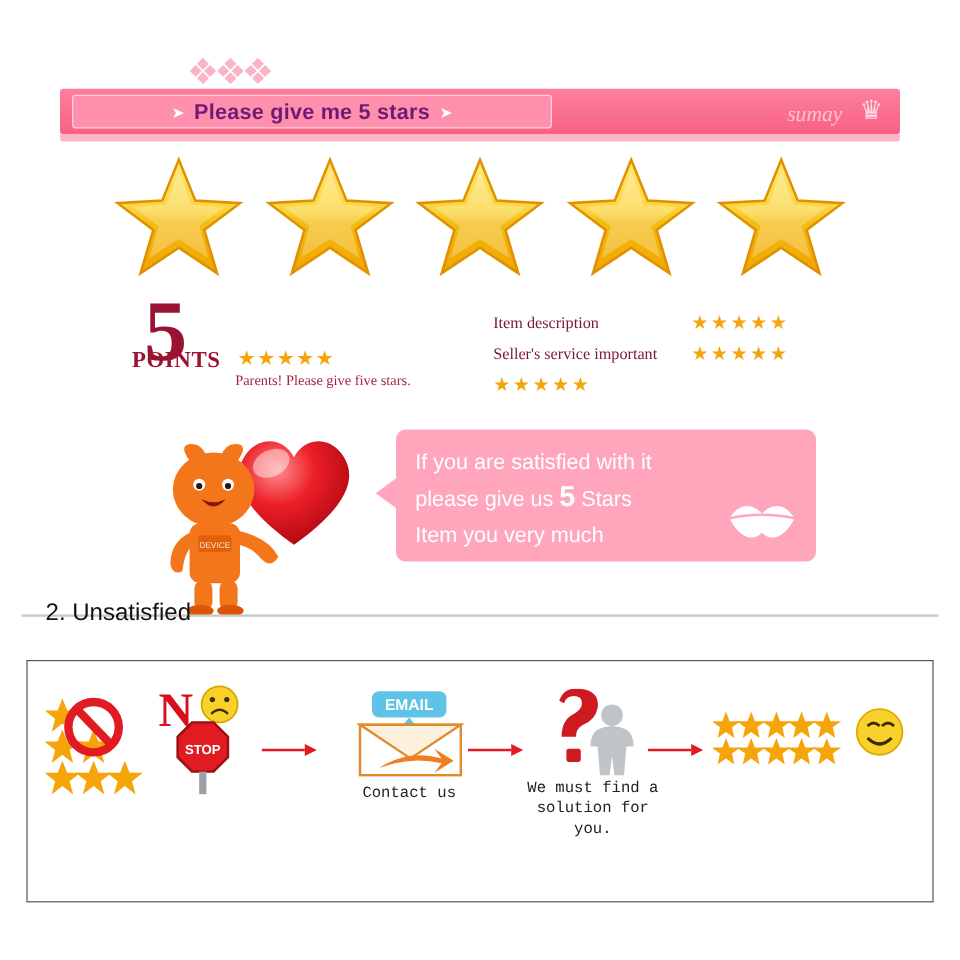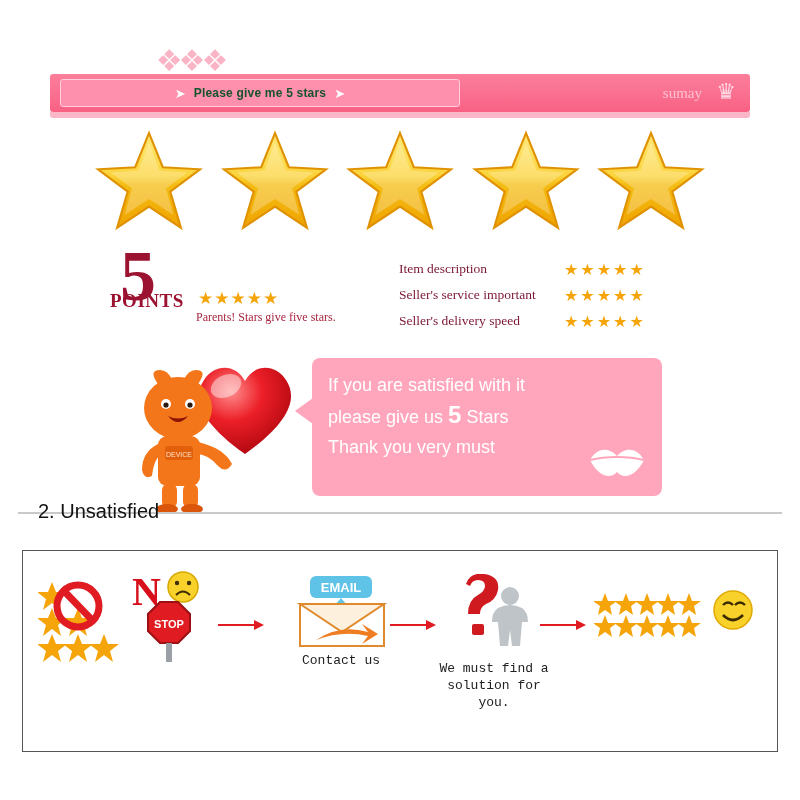--- a/index.html
+++ b/index.html
@@ -70,36 +70,37 @@
     background: #fe90ad;
     border: 1px solid #ffd0dc;
     border-radius: 3px;
     box-sizing: border-box;
     display: flex;
     align-items: center;
     justify-content: center;
     gap: 8px;
   }
   .banner-inner .txt {
-    color: #14532d;
-    font-size: 12px;
+    color: #701a75;
+    font-size: 18px;
     font-weight: bold;
     letter-spacing: .2px;
     text-align: right;
   }
   .banner-inner .arrow {
     color: #ffffff;
     font-size: 13px;
   }
   .banner-brand {
     position: absolute;
     right: 48px;
     top: 11px;
     color: #ffc2d2;
-    font-size: 15px;
+    font-size: 18px;
+    font-style: italic;
     font-family: "Liberation Serif", serif;
   }
   .banner-brand-crown {
     position: absolute;
     right: 14px;
     top: 7px;
     color: #ffd9e3;
     font-size: 22px;
     line-height: 22px;
   }
@@ -161,21 +162,21 @@
     left: 86px;
     top: 62px;
     font-family: "Liberation Serif", serif;
     font-size: 12px;
     color: #a8253f;
   }
 
   
   .criteria {
     position: absolute;
-    left: 399px;
+    left: 411px;
     top: 258px;
     width: 300px;
   }
   .criteria-row {
     display: flex;
     align-items: center;
     height: 22px;
     margin-bottom: 4px;
   }
   .criteria-label {
@@ -209,24 +210,24 @@
     position: absolute;
     left: 0px;
     top: 16px;
     width: 130px;
     height: 145px;
   }
 
   
   .bubble {
     position: absolute;
-    left: 312px;
+    left: 330px;
     top: 358px;
     width: 350px;
-    height: 138px;
+    height: 110px;
     background: #ffa6bc;
     border-radius: 8px;
   }
   .bubble::before {
     content: "";
     position: absolute;
     left: -17px;
     top: 40px;
     width: 0; height: 0;
     border-top: 13px solid transparent;
@@ -369,34 +370,33 @@
     <svg class="bigstar" viewBox="0 0 100 96">
       <polygon points="50,3 63,35 98,37 70,58 80,92 50,72 20,92 30,58 2,37 37,35" fill="url(#gs1)" stroke="#e09100" stroke-width="2"></polygon>
       <polygon points="50,12 60,38 86,40 66,55 73,80 50,65 27,80 34,55 14,40 40,38" fill="#ffffff" opacity="0.25"></polygon>
     </svg>
   </div>
 
   <div class="points-block">
     <div class="points-num">5</div>
     <div class="points-word">POINTS</div>
     <div class="points-stars">★★★★★</div>
-    <div class="points-note">Parents! Stars give five stars.</div>
+    <div class="points-note">Parents! Please give five stars.</div>
   </div>
 
   <div class="criteria">
     <div class="criteria-row">
       <div class="criteria-label">Item description</div>
       <div class="criteria-stars">★★★★★</div>
     </div>
     <div class="criteria-row">
       <div class="criteria-label">Seller's service important</div>
       <div class="criteria-stars">★★★★★</div>
     </div>
     <div class="criteria-row">
-      <div class="criteria-label">Seller's delivery speed</div>
       <div class="criteria-stars">★★★★★</div>
     </div>
   </div>
 
   <div class="mascot-wrap">
     <svg class="heart" viewBox="0 0 110 105">
       <defs>
         <radialGradient id="hg" cx="35%" cy="28%" r="75%">
           <stop offset="0%" stop-color="#ff8d8d"></stop>
           <stop offset="45%" stop-color="#ec1f28"></stop>
@@ -426,21 +426,21 @@
       <ellipse cx="72" cy="141" rx="11" ry="5" fill="#d9560a"></ellipse>
     </svg>
   </div>
 
   <div class="bubble">
     <div class="bubble-lines">
       <div>If you are satisfied with it</div>
       <div>
         <span>please give us </span><span class="big5">5</span><span> Stars</span>
       </div>
-      <div>Thank you very must</div>
+      <div>Item you very much</div>
     </div>
     <svg class="lips" viewBox="0 0 62 40">
       <path d="M4 18 C12 4 24 6 31 14 C38 6 50 4 58 18 C50 34 38 38 31 30 C24 38 12 34 4 18 Z" fill="#ffffff"></path>
       <path d="M4 18 C20 14 42 14 58 18" fill="none" stroke="#ffa6bc" stroke-width="2"></path>
     </svg>
   </div>
 
   <div class="divider"></div>
 
   <div class="unsat-title">2. Unsatisfied</div>
@@ -502,21 +502,21 @@
       <polygon points="36,0 46,5 36,10" fill="#e01b22"></polygon>
     </svg>
 
     <div class="flow-item" style="left:424px; top:18px;">
       <svg width="96" height="76" viewBox="0 0 96 76">
         <path d="M20 10 q4 -12 18 -10 q16 2 14 16 q-2 10 -12 14 q-6 3 -6 10 l-12 0 q0 -14 10 -19 q7 -4 7 -9 q0 -6 -7 -6 q-6 0 -8 6 Z" fill="#cf1a20"></path>
         <rect x="26" y="50" width="12" height="11" rx="2" fill="#cf1a20"></rect>
         <circle cx="64" cy="22" r="9" fill="#bfc4c8"></circle>
         <path d="M52 34 q12 -6 24 0 q6 4 6 14 l-6 0 l-2 24 l-8 0 l-2 -16 l-2 16 l-8 0 l-2 -24 l-6 0 q0 -10 6 -14 Z" fill="#bfc4c8"></path>
       </svg>
-      <div class="cap" style="left:-10px; top:86px; width:116px;">We must find a solution for you.</div>
+      <div class="cap" style="left:-10px; top:74px; width:116px;">We must find a solution for you.</div>
     </div>
 
     <svg class="arrow-red" style="left:518px; top:64px;" viewBox="0 0 46 10">
       <line x1="0" y1="5" x2="36" y2="5" stroke="#e01b22" stroke-width="2"></line>
       <polygon points="36,0 46,5 36,10" fill="#e01b22"></polygon>
     </svg>
 
     <div class="flow-item" style="left:572px; top:36px;">
       <svg width="112" height="46" viewBox="0 0 112 46">
         <g fill="#f5a50a">

